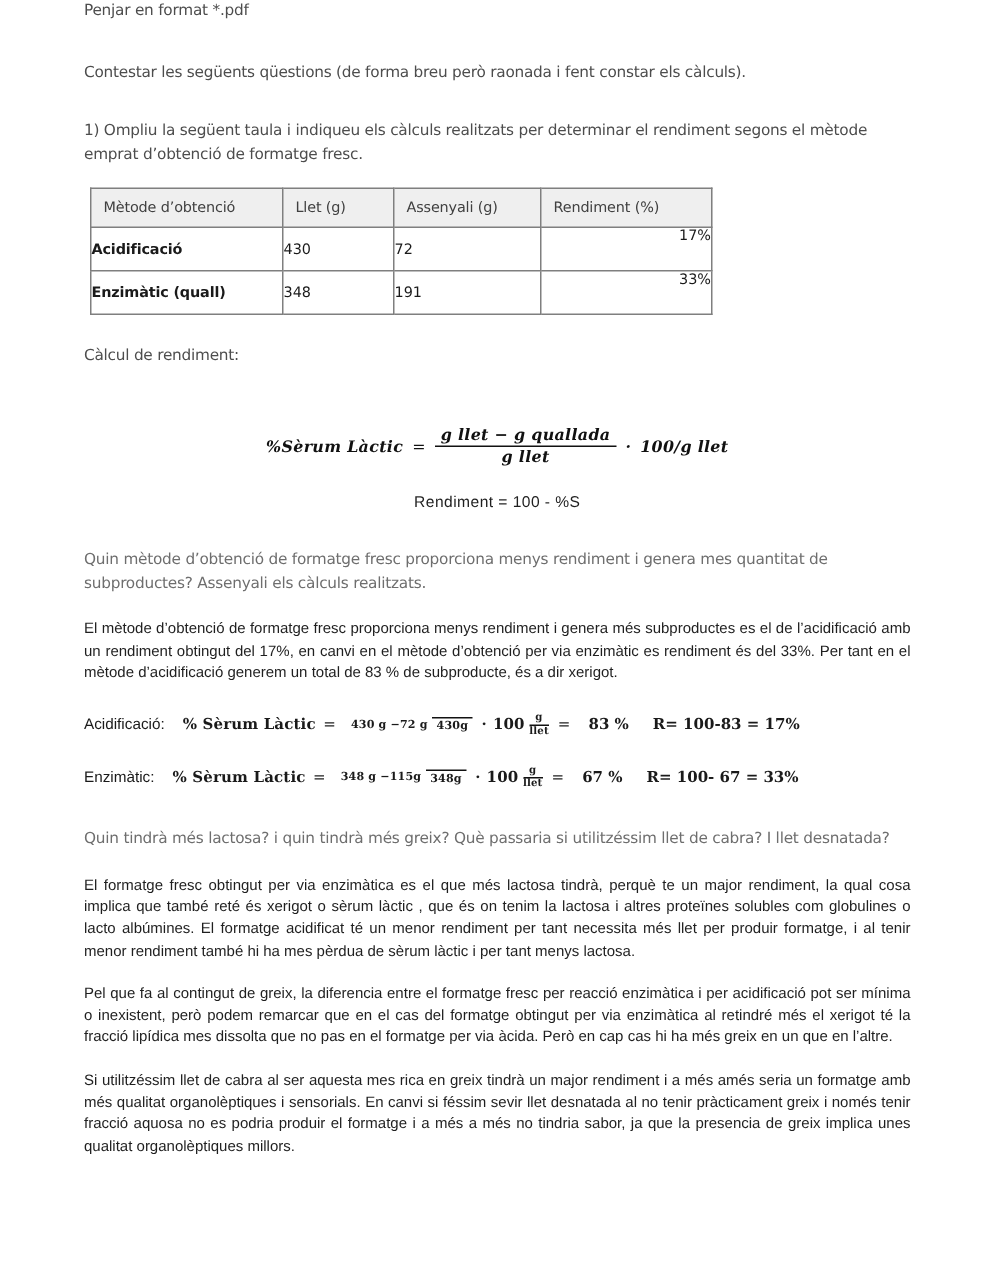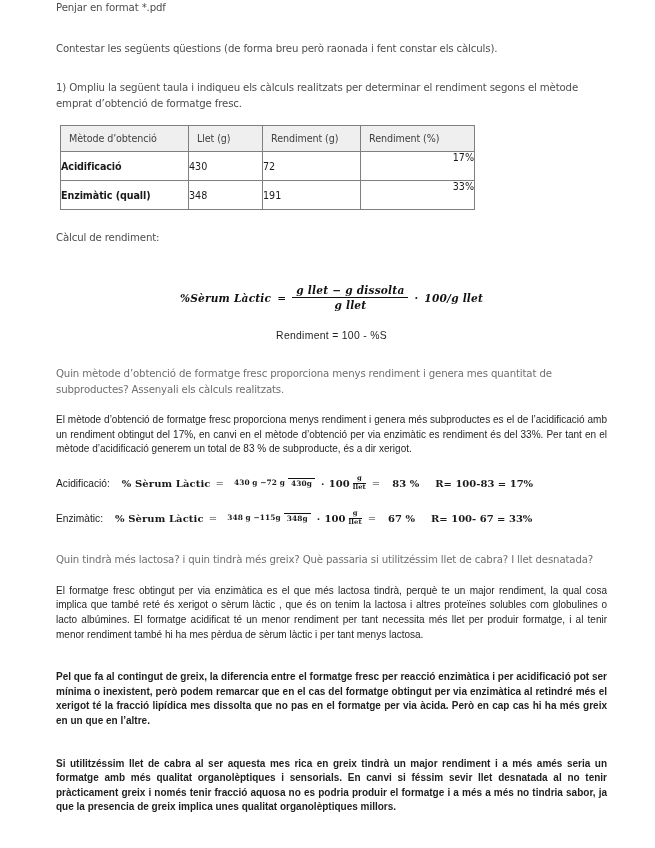--- a/index.html
+++ b/index.html
@@ -66,21 +66,21 @@
     text-align: justify;
     margin: 0;
   }
 
   .mt-intro   { margin-top: 25px; }
   .mt-q1      { margin-top: 24px; }
   .mt-calc    { margin-top: 20px; }
   .mt-gq      { margin-top: 25px; }
   .mt-ans     { margin-top: 16px; }
   .mt-line    { margin-top: 18px; }
-  .mt-para    { margin-top: 28px; font-weight: bold; }
+  .mt-para    { margin-top: 14px; }
 
   
   table.data-table {
     border-collapse: collapse;
     margin-top: 14px;
     margin-left: 4px;
     width: 414px;
     table-layout: fixed;
   }
   table.data-table td, table.data-table th {
@@ -254,21 +254,21 @@
       <colgroup>
         <col class="col-method">
           <col class="col-llet">
           <col class="col-quall">
           <col class="col-rend">
       </colgroup>
       <thead>
         <tr>
           <th>Mètode d’obtenció</th>
           <th>Llet (g)</th>
-          <th>Rendiment (g)</th>
+          <th>Assenyali (g)</th>
           <th>Rendiment (%)</th>
         </tr>
       </thead>
       <tbody>
         <tr>
           <td class="cell-method">Acidificació</td>
           <td class="cell-num">430</td>
           <td class="cell-num">72</td>
           <td class="cell-rend">17%</td>
         </tr>
@@ -281,21 +281,21 @@
       </tbody>
     </table>
 
     <p class="prompt mt-calc">Càlcul de rendiment:</p>
 
     <div class="formula-block">
       <span class="formula-main">
         <span class="lhs">%Sèrum Làctic</span>
         <span class="eq">=</span>
         <span class="frac">
-          <span class="num">g llet − g dissolta</span>
+          <span class="num">g llet − g quallada</span>
           <span class="den">g llet</span>
         </span>
         <span class="tail">·</span>
         <span class="tail">100/g llet</span>
       </span>
     </div>
 
     <div class="rendiment-line">Rendiment = 100 - %S</div>
 
     <p class="prompt-gray mt-gq">Quin mètode d’obtenció de formatge fresc proporciona menys rendiment i genera mes quantitat de subproductes? Assenyali els càlculs realitzats.</p>

